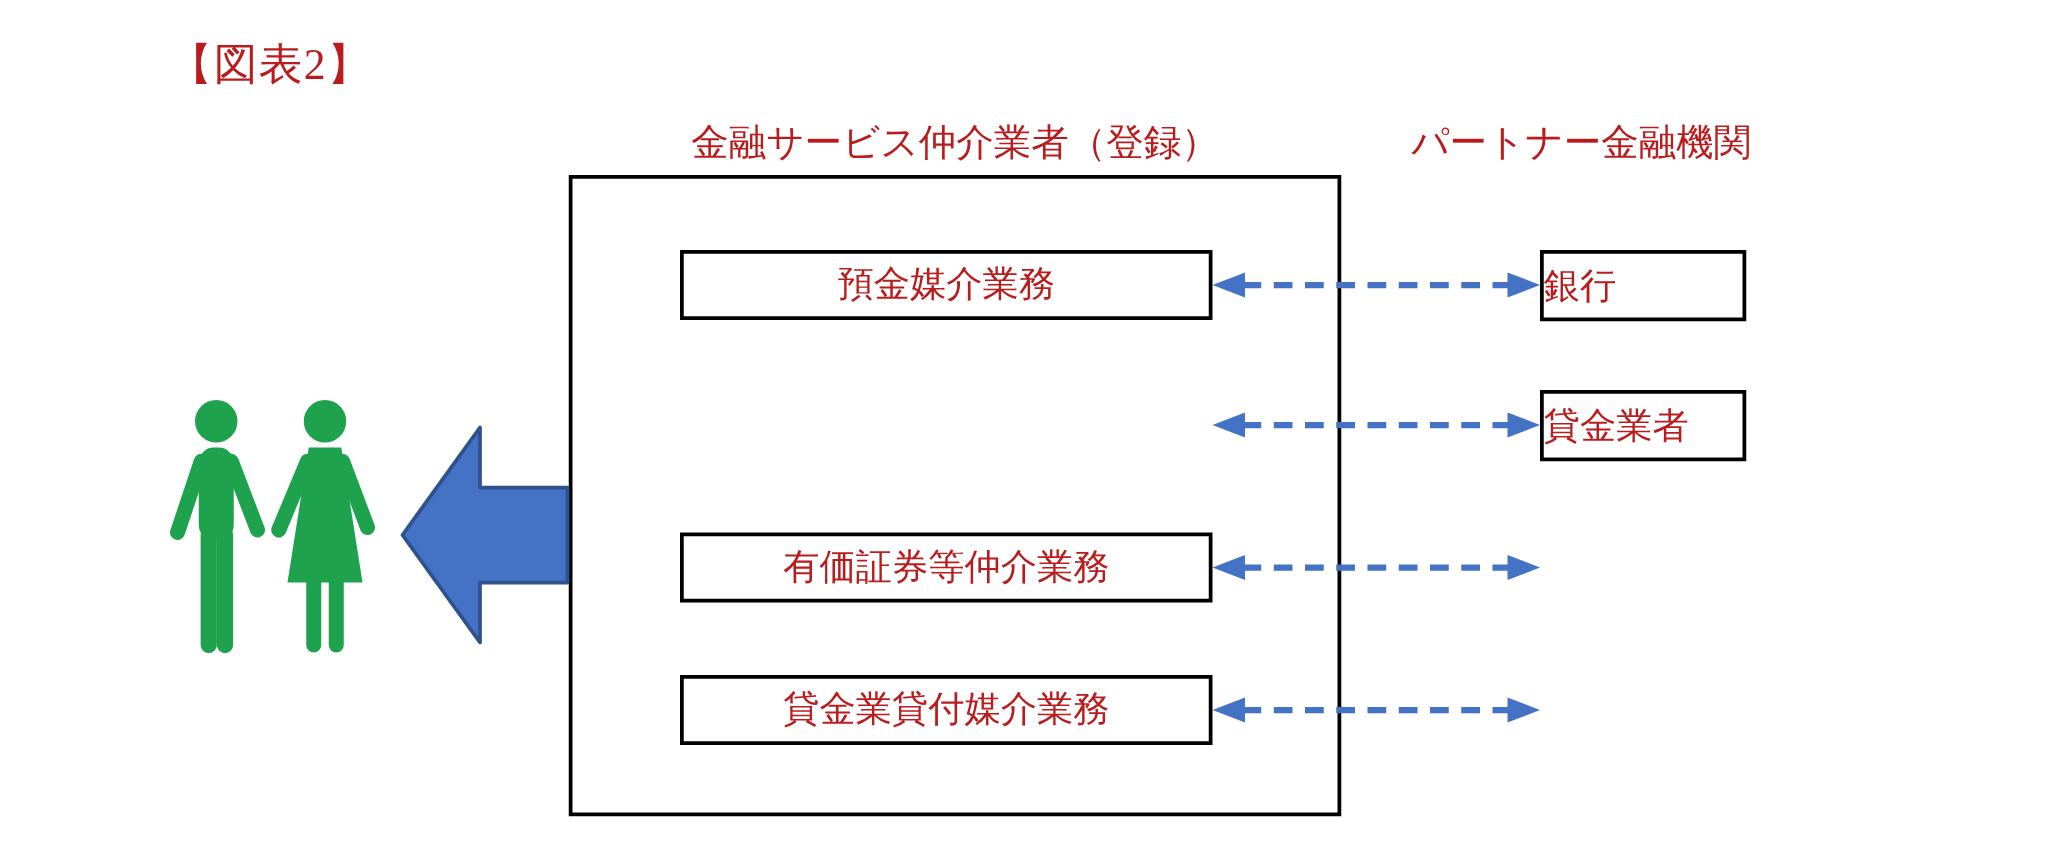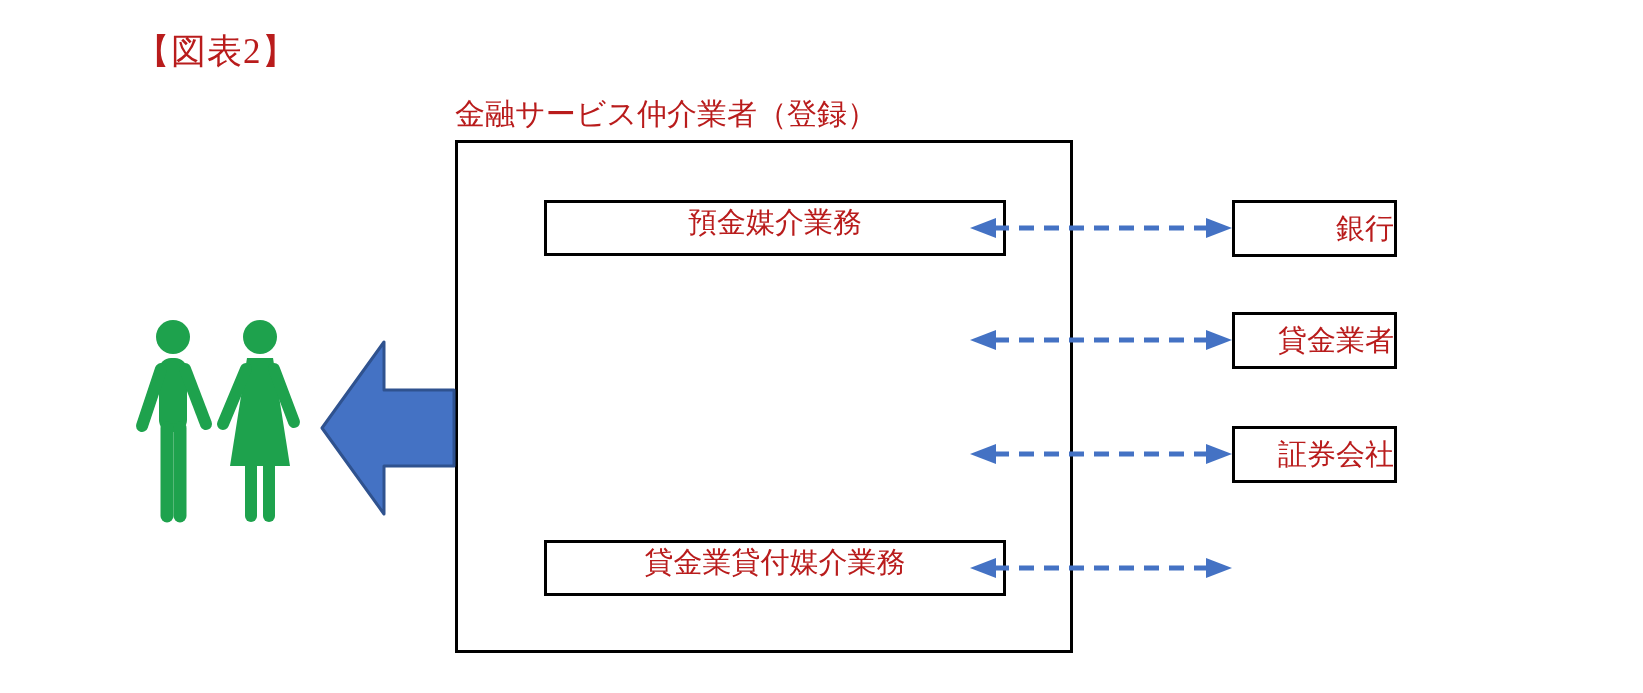--- a/index.html
+++ b/index.html
@@ -3,35 +3,35 @@
 <meta charset="utf-8">
 <style>
   html,body{margin:0;padding:0;background:#ffffff;}
   .stage{
     position:relative;width:1643px;height:693px;background:#ffffff;overflow:hidden;
     font-family:"Liberation Serif","DejaVu Serif",serif;color:#b91c1c;
   }
   .title{
     position:absolute;left:135px;top:28px;font-size:35px;letter-spacing:1px;white-space:nowrap;
   }
-  .hdr{position:absolute;top:94px;font-size:30px;white-space:nowrap;text-align:left;}
+  .hdr{position:absolute;top:94px;font-size:30px;white-space:nowrap;text-align:center;}
   .hdr-left{left:455px;width:618px;}
   .hdr-right{left:1110px;width:310px;}
   .outer-box{
     position:absolute;left:455px;top:140px;width:618px;height:513px;
     border:3px solid #000;box-sizing:border-box;background:transparent;
   }
   .svc-box{
-    position:absolute;left:544px;width:462px;height:56px;border:3px solid #000;
-    box-sizing:border-box;display:flex;align-items:flex-start;justify-content:center;
+    position:absolute;left:544px;width:426px;height:56px;border:3px solid #000;
+    box-sizing:border-box;display:flex;align-items:center;justify-content:center;
     font-size:29px;background:#fff;
   }
   .ptn-box{
     position:absolute;left:1232px;width:165px;height:57px;border:3px solid #000;
-    box-sizing:border-box;display:flex;align-items:center;justify-content:flex-end;
+    box-sizing:border-box;display:flex;align-items:center;justify-content:flex-start;
     font-size:29px;background:#fff;
   }
   .connector{position:absolute;left:968px;width:266px;height:24px;z-index:5;}
   .connector line{stroke:var(--accent_blue);stroke-width:5;}
   .connector polygon{fill:var(--accent_blue);}
   .couple{position:absolute;left:130px;top:316px;width:182px;height:208px;}
   .couple .g{fill:var(--green);}
   .couple .limb{stroke:var(--green);stroke-linecap:round;fill:none;}
   .block-arrow{position:absolute;left:318px;top:332px;width:140px;height:192px;}
   .block-arrow polygon{fill:var(--accent_blue);stroke:var(--arrow_border);stroke-width:3;stroke-linejoin:round;}
@@ -39,38 +39,39 @@
   .c1{top:216px}.c2{top:328px}.c3{top:442px}.c4{top:556px}
 </style>
 </head>
 <body>
 
 <div class="stage">
 
   <div class="title">【図表2】</div>
 
   <div class="hdr hdr-left">金融サービス仲介業者（登録）</div>
+  <div class="hdr hdr-right">パートナー金融機関</div>
 
   <div class="outer-box"></div>
 
   <div class="svc-box r1">
     <span>預金媒介業務</span>
+  </div>
+  <div class="svc-box r3">
+    <span>有価証券等仲介業務</span>
   </div>
   <div class="svc-box r4">
     <span>貸金業貸付媒介業務</span>
   </div>
 
   <div class="ptn-box r1">
     <span>銀行</span>
   </div>
   <div class="ptn-box r2">
     <span>貸金業者</span>
-  </div>
-  <div class="ptn-box r3">
-    <span>証券会社</span>
   </div>
 
   <svg class="connector c1" viewBox="0 0 266 24">
     <line x1="26" y1="12" x2="240" y2="12" stroke-dasharray="15 10"></line>
     <polygon points="2,12 28,2 28,22"></polygon>
     <polygon points="264,12 238,2 238,22"></polygon>
   </svg>
   <svg class="connector c2" viewBox="0 0 266 24">
     <line x1="26" y1="12" x2="240" y2="12" stroke-dasharray="15 10"></line>
     <polygon points="2,12 28,2 28,22"></polygon>

